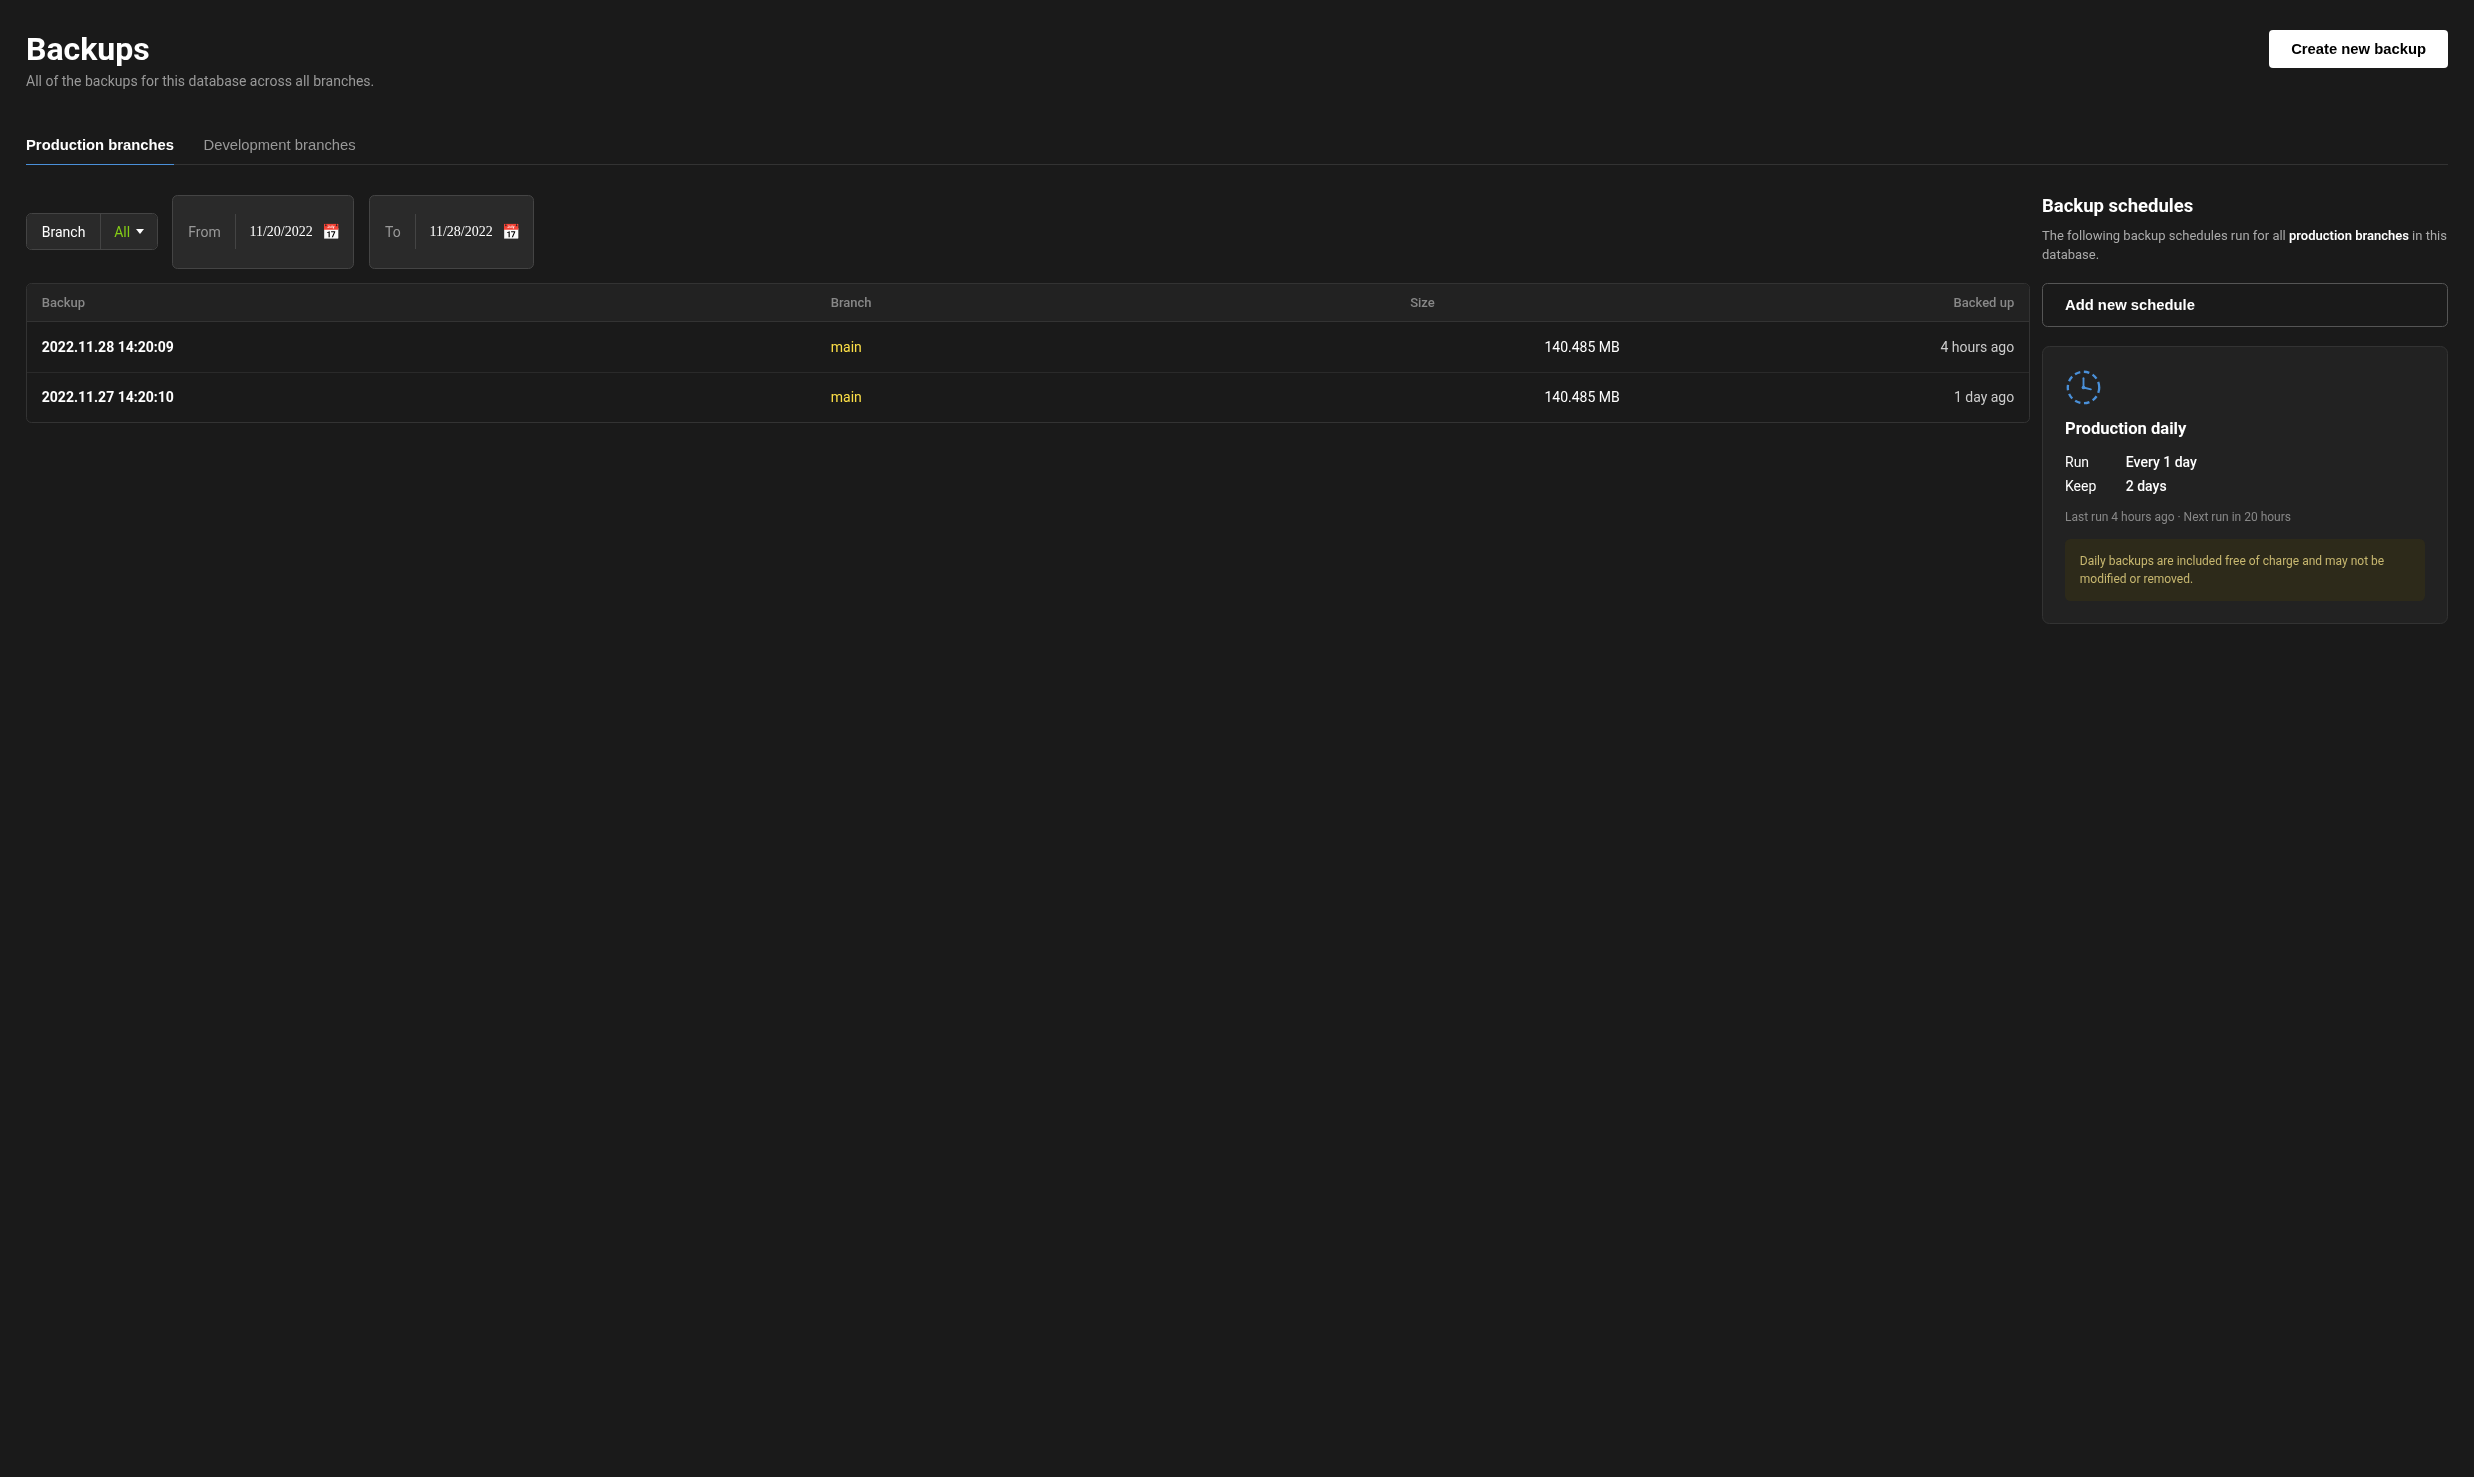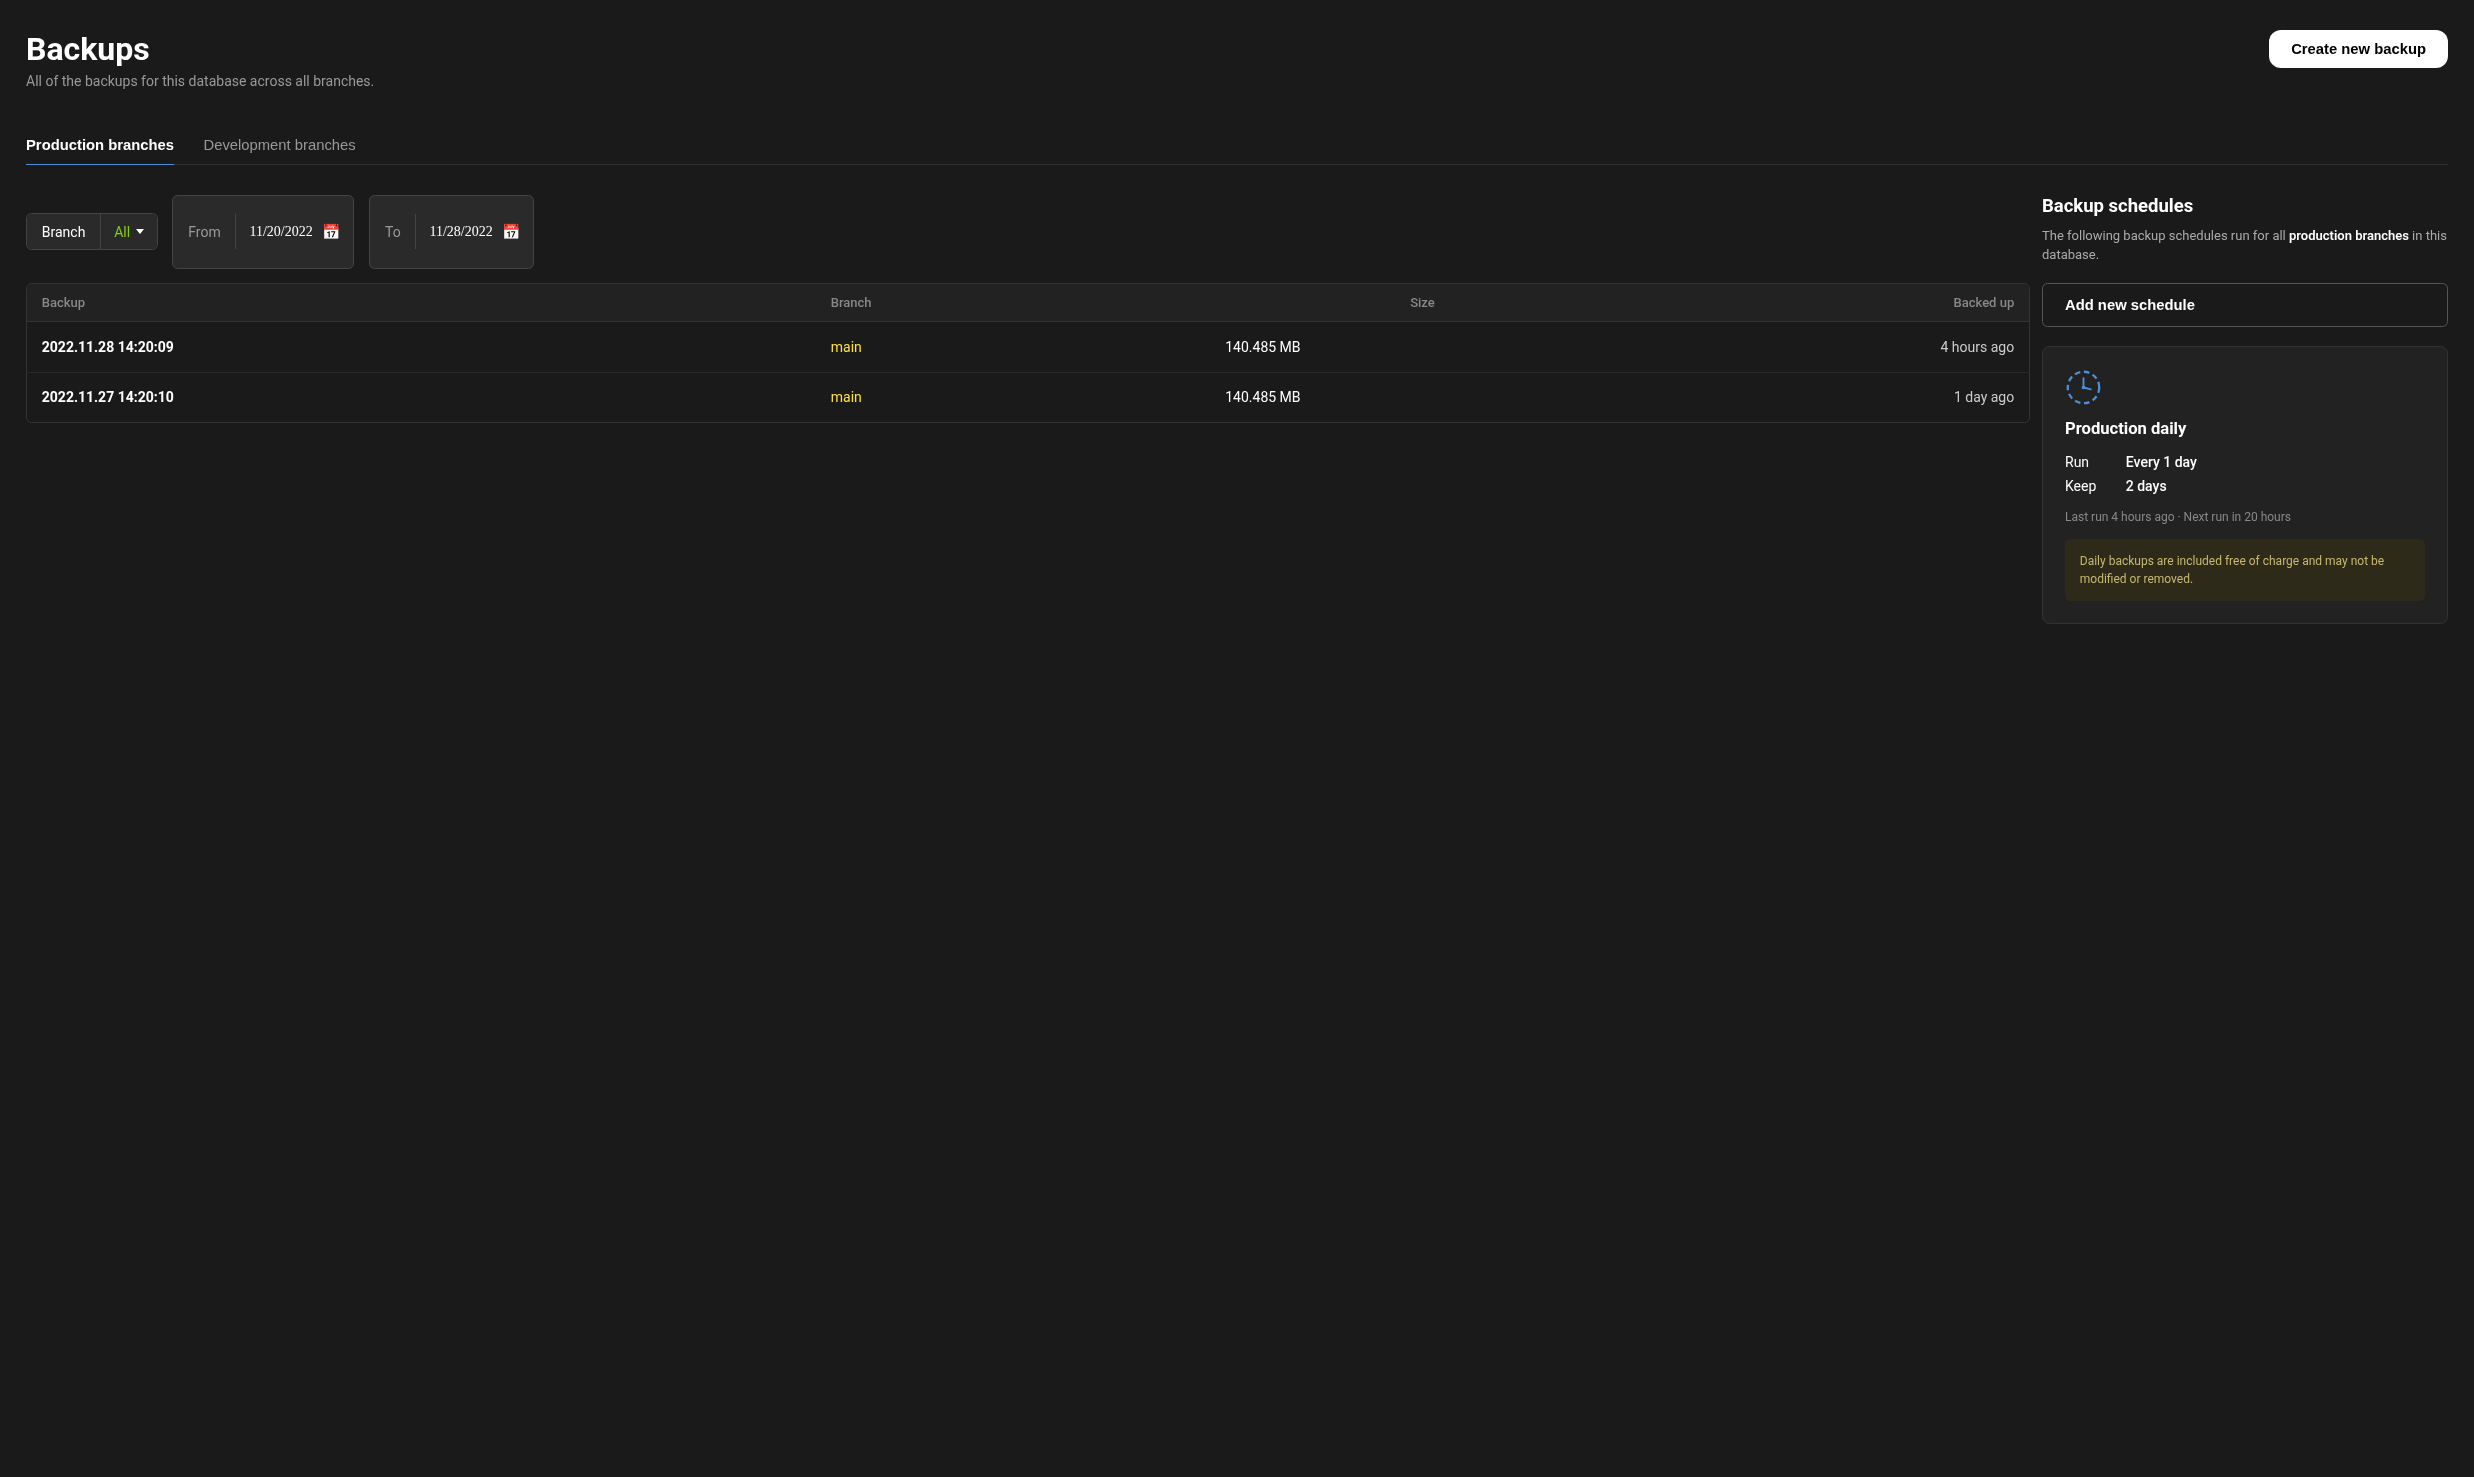--- a/index.html
+++ b/index.html
@@ -33,21 +33,21 @@
 
     .header-left p {
       font-size: 14px;
       color: #999999;
     }
 
     .create-backup-btn {
       background-color: #ffffff;
       color: #000000;
       border: none;
-      border-radius: 12px;
+      border-radius: 4px;
       padding: 11px 22px;
       font-size: 14.8px;
       font-weight: 600;
       cursor: pointer;
       white-space: nowrap;
     }
 
     
     .tabs {
       display: flex;
@@ -202,21 +202,21 @@
     .table-cell.backup-name {
       font-weight: 700;
     }
 
     .table-cell.branch-link {
       color: #fde047;
       cursor: pointer;
     }
 
     .table-cell.size {
-      text-align: left;
+      text-align: right;
     }
 
     .table-cell.backed-up {
       text-align: right;
       color: #ccc;
     }
 
     
     .backup-schedules-title {
       font-size: 18.5px;

